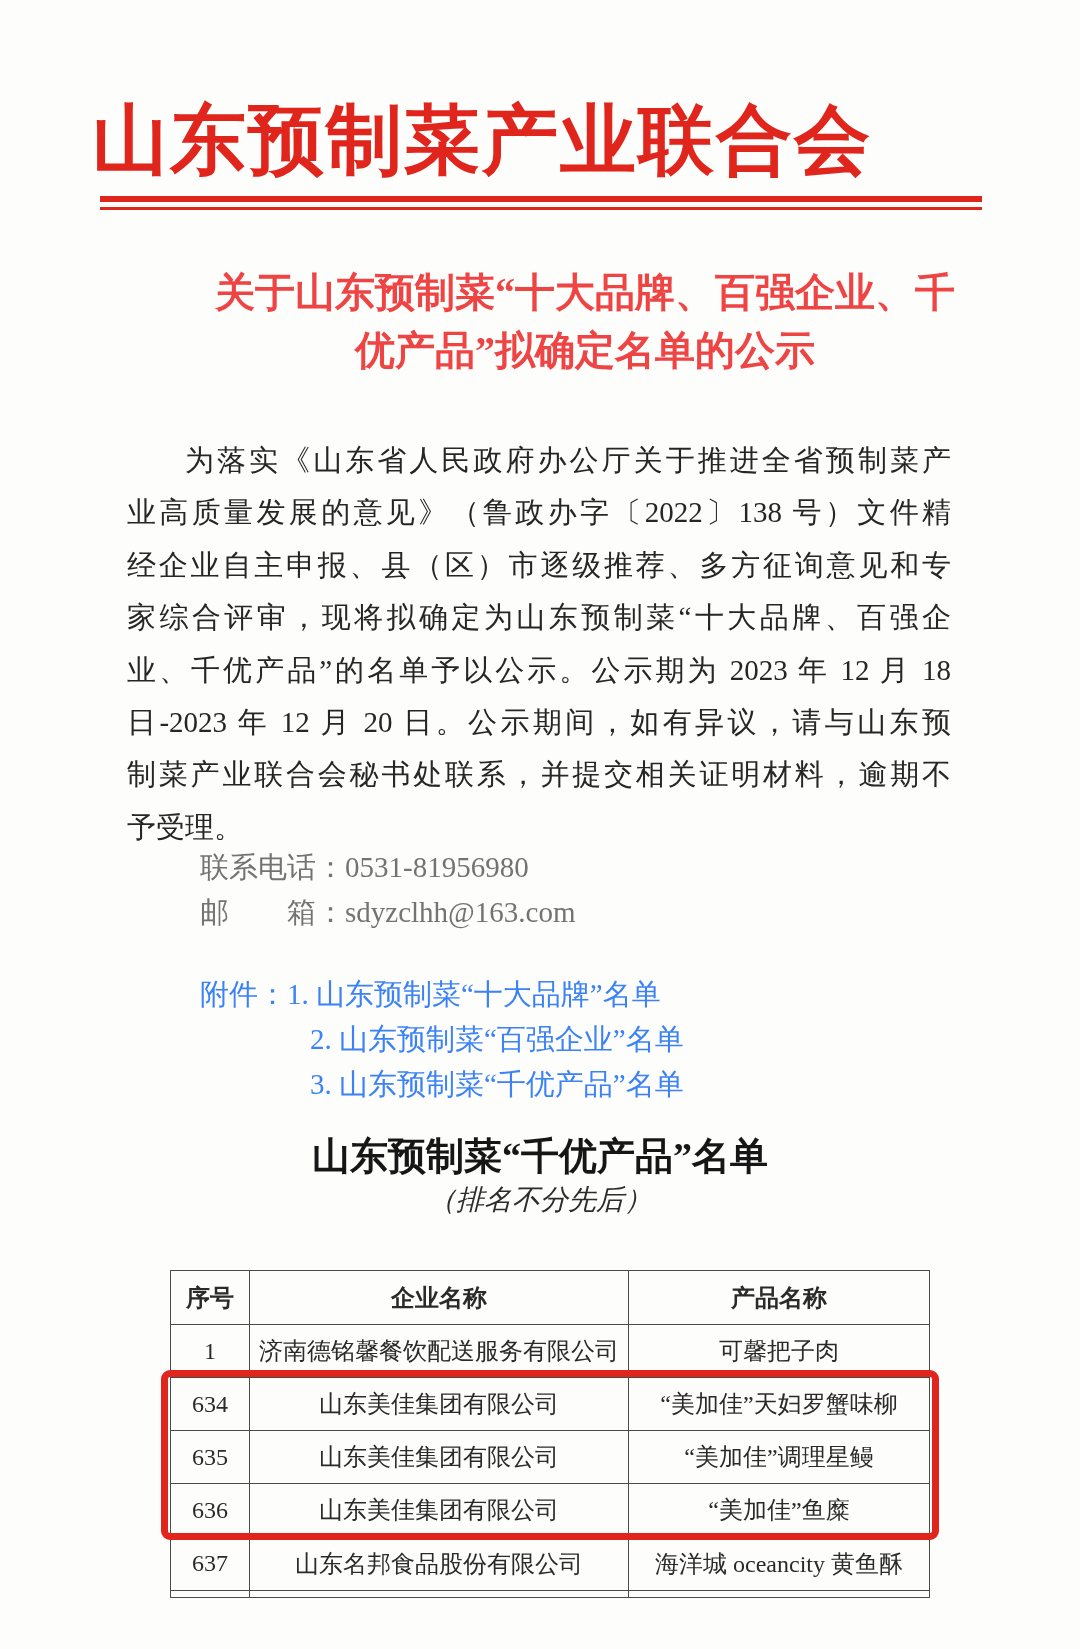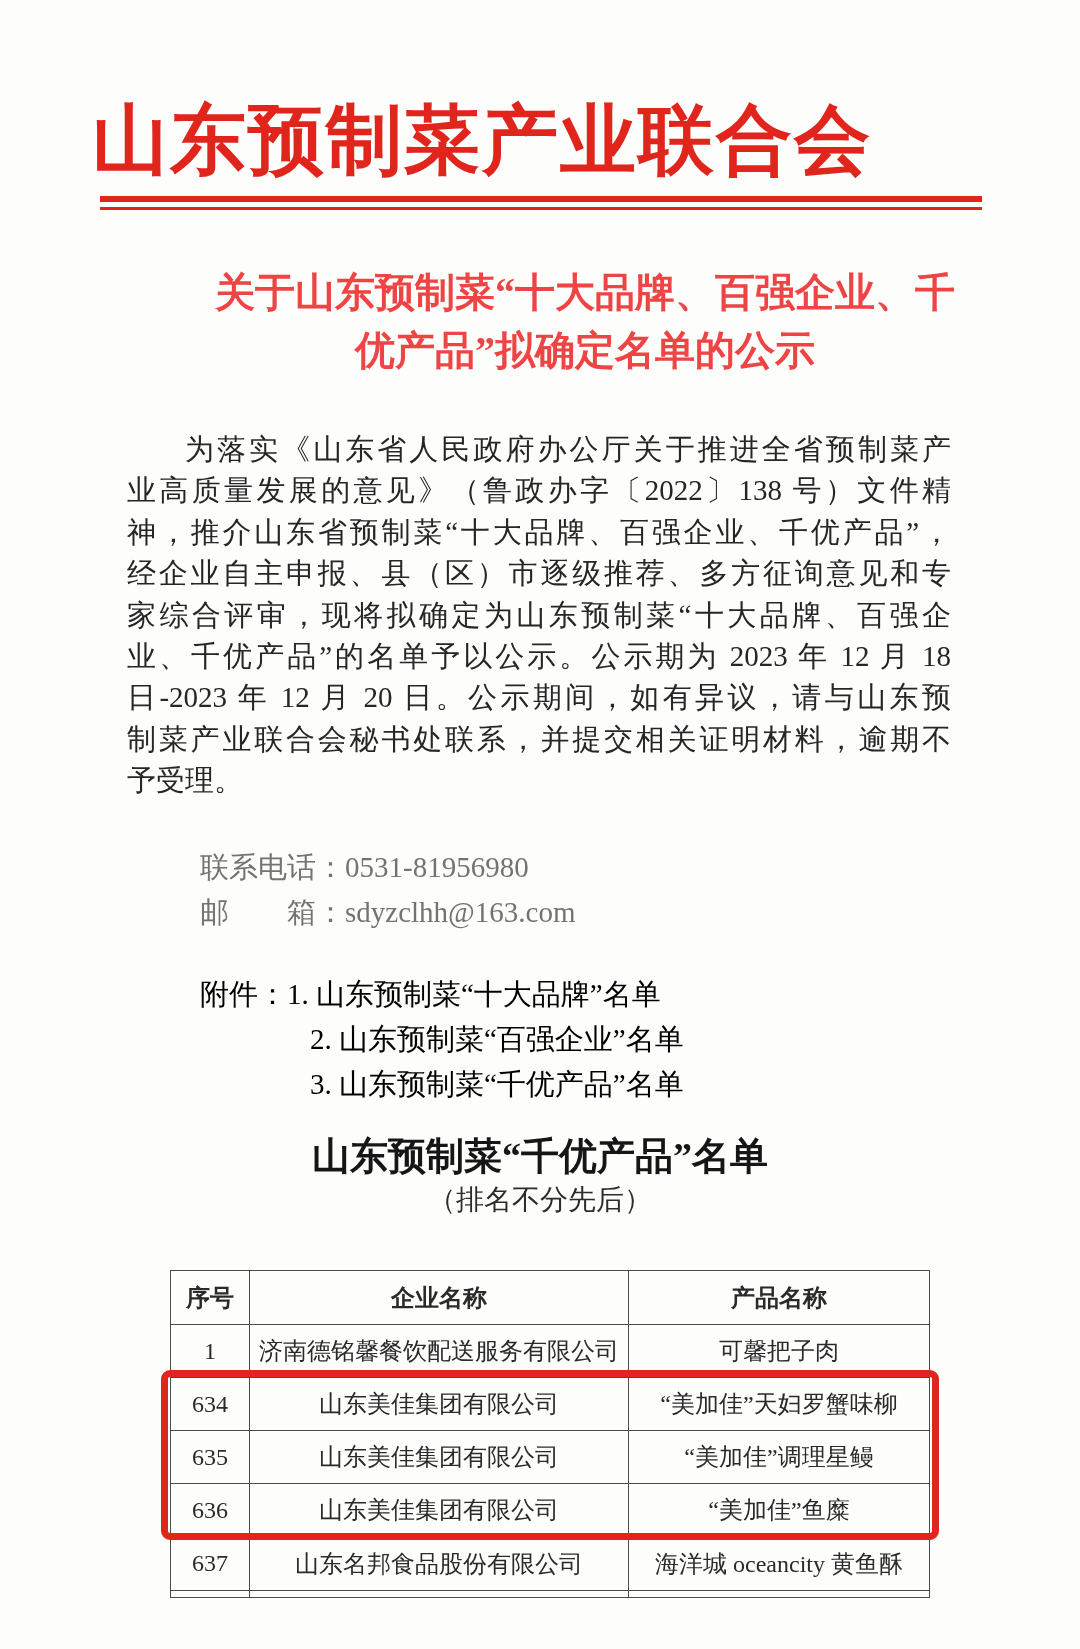--- a/index.html
+++ b/index.html
@@ -35,54 +35,55 @@
     line-height: 58px;
     padding-left: 45px;
   }
 
   
   .para {
     top: 429px; left: 127px; width: 824px;
     font-size: 29px; line-height: 41.4px;
     color: #262626;
   }
-  .para .line { text-align: justify; text-align-last: justify; }
+  .para .line { text-align: justify; text-align-last: justify; margin-top: 11px; }
   .para .line.first { text-indent: 2em; }
   .para .line.last { text-align: left; text-align-last: left; }
 
   
   .contact {
     top: 845px; left: 200px; width: 700px;
     font-size: 29px; line-height: 45px;
     color: #737373;
   }
   .contact .lbl { display: inline-block; }
 
   
   .attachments {
     top: 972px; left: 200px; width: 720px;
     font-size: 29px; line-height: 45px;
-    color: #000000;
+    color: #3b82f6;
   }
   .attachments .row { display: flex; }
   .attachments .indent { margin-left: 110px; }
 
   
   .list-title {
     top: 1133px; left: 0; width: 1080px;
     text-align: center;
     font-size: 38px; font-weight: bold;
     color: #161616;
     line-height: 46px;
   }
   .list-subtitle {
     top: 1181px; left: 0; width: 1080px;
     text-align: center;
     font-size: 28px; color: #2c2c2c;
     line-height: 38px;
+    font-style: italic;
   }
 
   
   .table-wrap { top: 1270px; left: 170px; width: 760px; }
   .tbl {
     border: 1px solid #4a4a4a;
     box-sizing: border-box;
     width: 760px;
     font-size: 24px; color: #2a2a2a;
   }
@@ -130,21 +131,20 @@
 <div class="abs rule-thin"></div>
 
 <div class="abs doc-title">
   <div>关于山东预制菜“十大品牌、百强企业、千</div>
   <div>优产品”拟确定名单的公示</div>
 </div>
 
 <div class="abs para">
   <div class="line first">为落实《山东省人民政府办公厅关于推进全省预制菜产</div>
   <div class="line">业高质量发展的意见》（鲁政办字〔2022〕138 号）文件精</div>
-  <div class="line">神，推介山东省预制菜“十大品牌、百强企业、千优产品”，</div>
   <div class="line">经企业自主申报、县（区）市逐级推荐、多方征询意见和专</div>
   <div class="line">家综合评审，现将拟确定为山东预制菜“十大品牌、百强企</div>
   <div class="line">业、千优产品”的名单予以公示。公示期为 2023 年 12 月 18</div>
   <div class="line">日-2023 年 12 月 20 日。公示期间，如有异议，请与山东预</div>
   <div class="line">制菜产业联合会秘书处联系，并提交相关证明材料，逾期不</div>
   <div class="line last">予受理。</div>
 </div>
 
 <div class="abs contact">
   <div>

